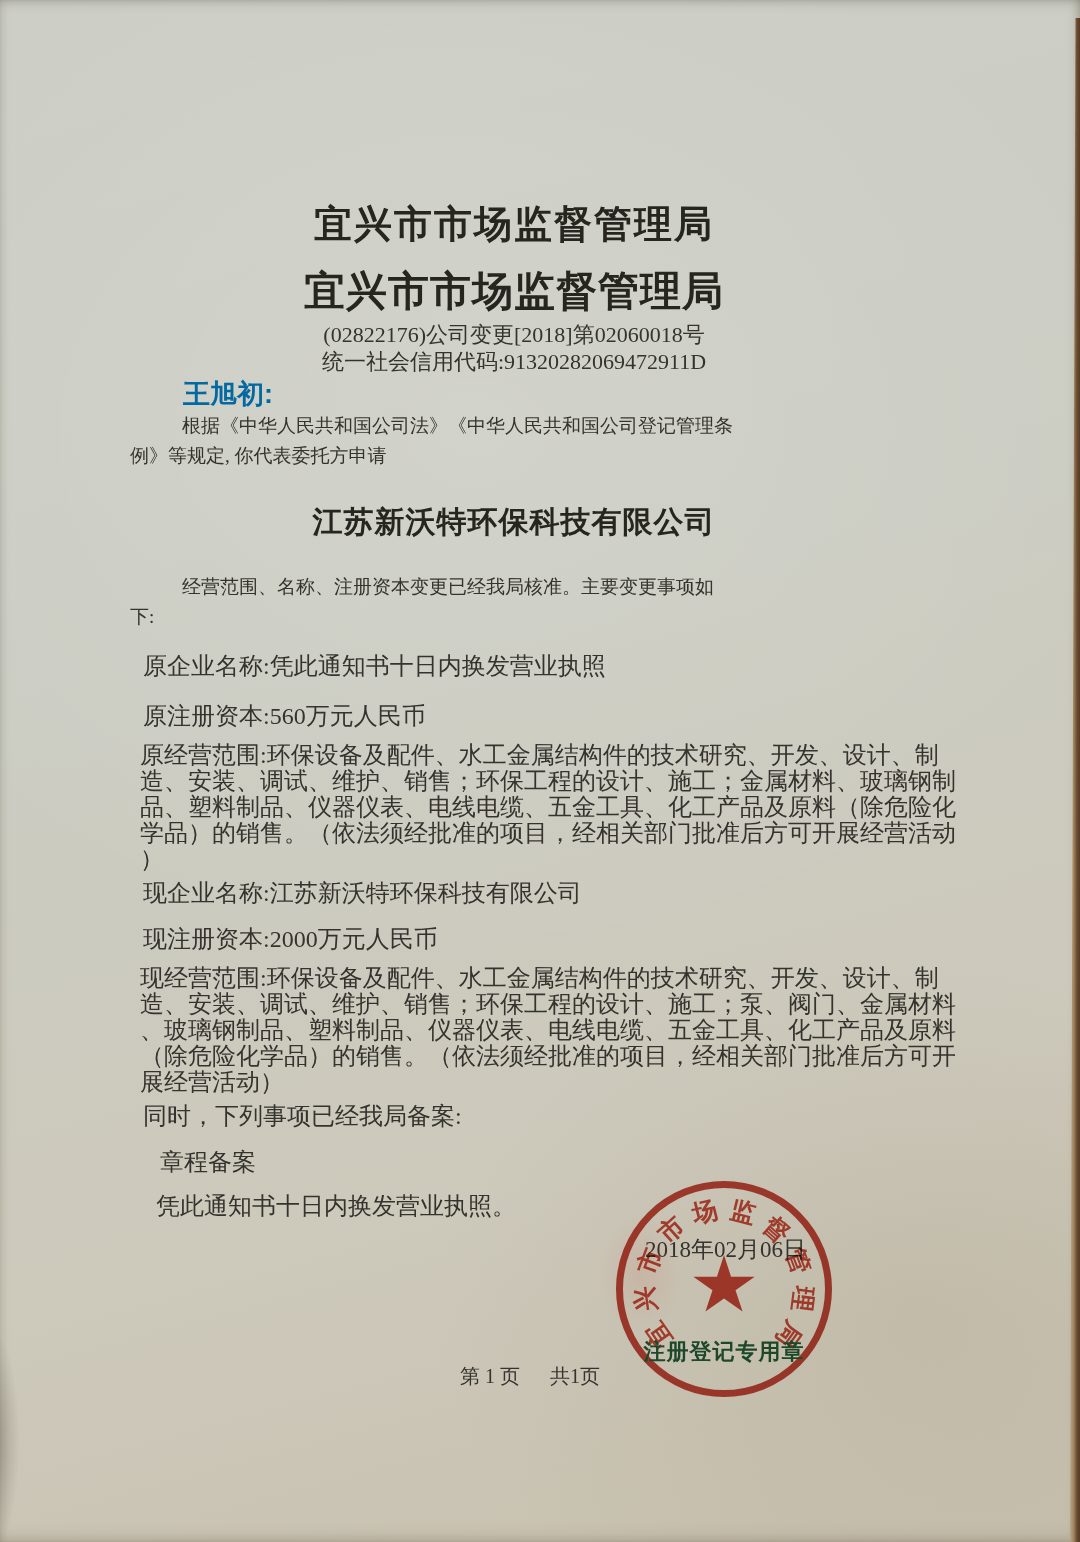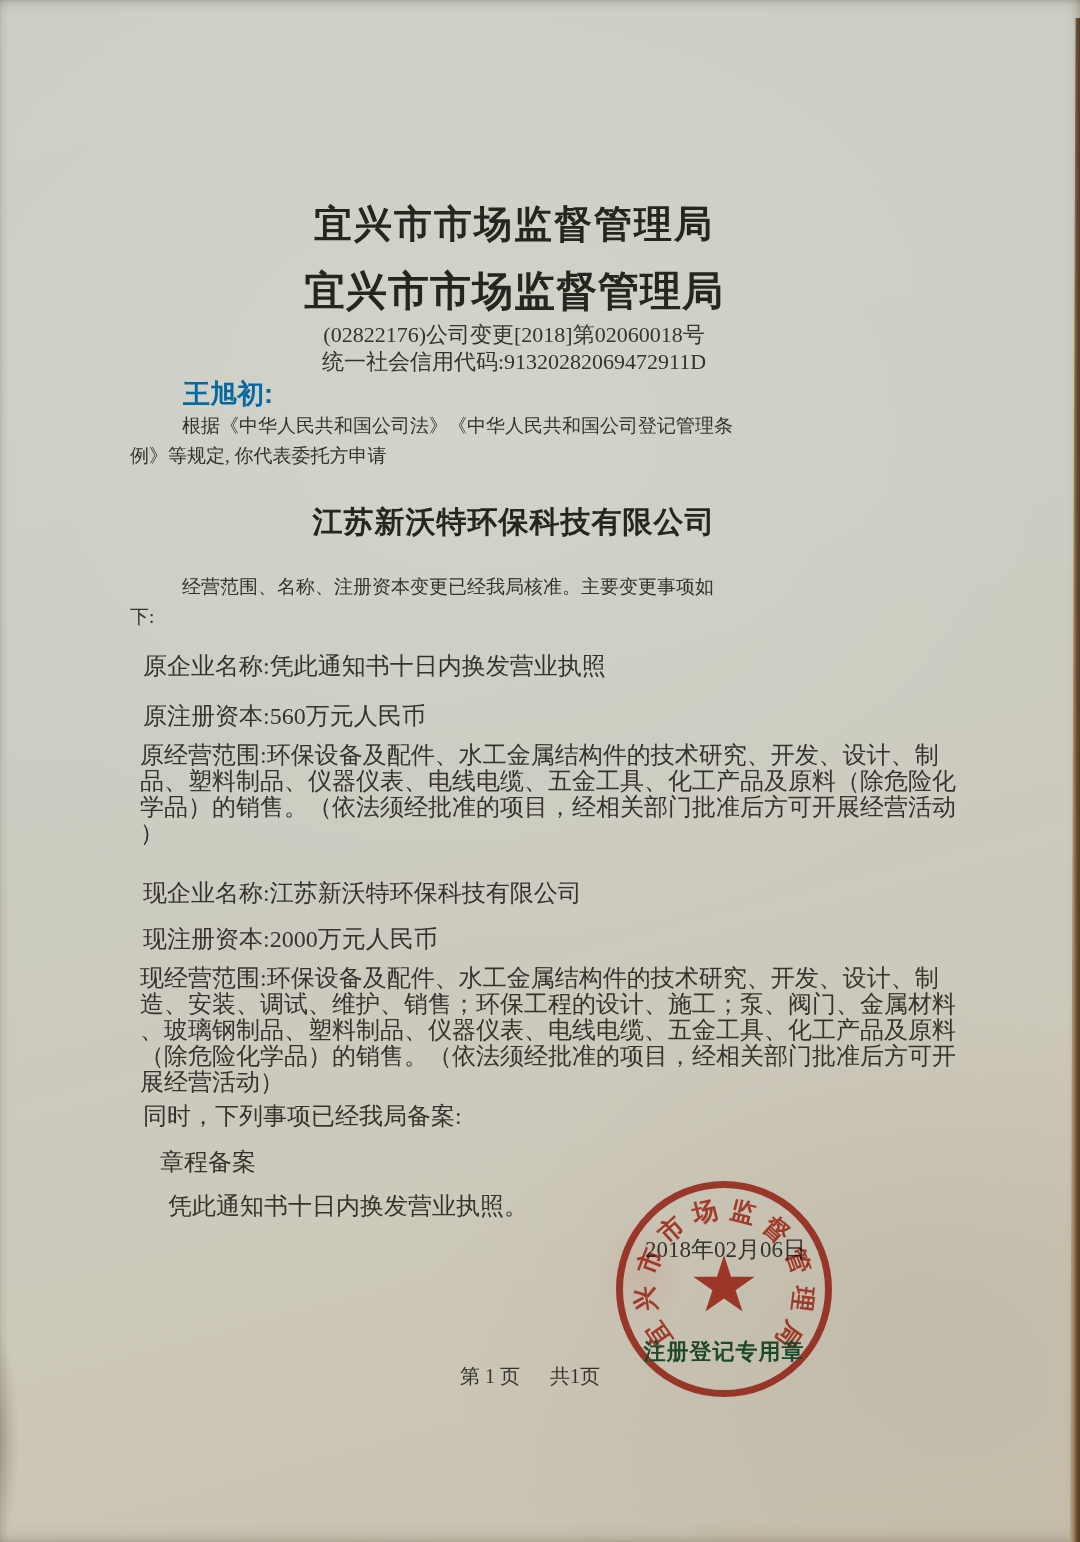--- a/index.html
+++ b/index.html
@@ -48,21 +48,21 @@
   .item{font-size:24px;}
   .old-name{left:143px;top:650px;}
   .old-capital{left:143px;top:700px;}
   .scope{font-size:24px;line-height:26px;}
   .old-scope{left:140px;top:742px;}
   .new-name{left:143px;top:877px;}
   .new-capital{left:143px;top:923px;}
   .new-scope{left:140px;top:965px;}
   .filing-note{left:143px;top:1100px;}
   .filing-item{left:160px;top:1146px;}
-  .closing{left:168px;top:1190px;text-align:right;}
+  .closing{left:156px;top:1190px;text-align:right;}
   .date{left:645px;top:1234px;font-size:23px;}
   .footer{left:460px;top:1363px;font-size:20px;}
   .footer span{margin-right:30px;}
   
   .seal{
     position:absolute;left:616px;top:1181px;width:216px;height:216px;
     mix-blend-mode:multiply;opacity:.93;filter:blur(.2px);
   }
   .seal-ring{
     position:absolute;inset:0;border:7px solid #bf3a2c;border-radius:50%;
@@ -111,20 +111,21 @@
 <div class="txt block approval">
   <div class="ind">经营范围、名称、注册资本变更已经我局核准。主要变更事项如</div>
   <div>下:</div>
 </div>
 
 <div class="txt item old-name">原企业名称:凭此通知书十日内换发营业执照</div>
 <div class="txt item old-capital">原注册资本:560万元人民币</div>
 
 <div class="txt scope old-scope">
   <div>原经营范围:环保设备及配件、水工金属结构件的技术研究、开发、设计、制</div>
+  <div>造、安装、调试、维护、销售；环保工程的设计、施工；金属材料、玻璃钢制</div>
   <div>品、塑料制品、仪器仪表、电线电缆、五金工具、化工产品及原料（除危险化</div>
   <div>学品）的销售。（依法须经批准的项目，经相关部门批准后方可开展经营活动</div>
   <div>）</div>
 </div>
 
 <div class="txt item new-name">现企业名称:江苏新沃特环保科技有限公司</div>
 <div class="txt item new-capital">现注册资本:2000万元人民币</div>
 
 <div class="txt scope new-scope">
   <div>现经营范围:环保设备及配件、水工金属结构件的技术研究、开发、设计、制</div>

